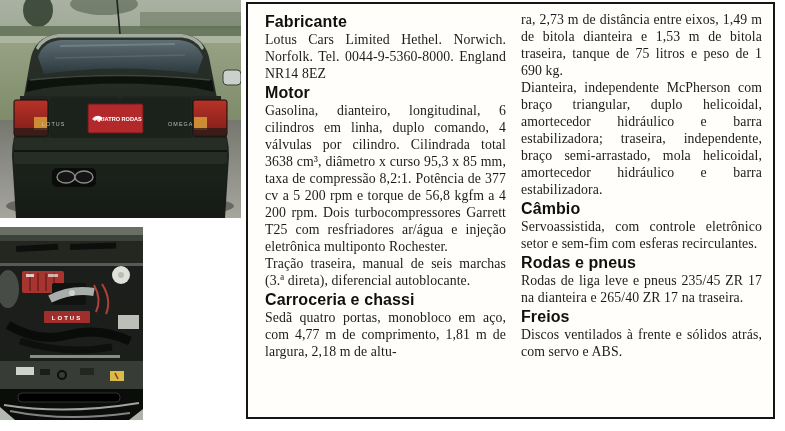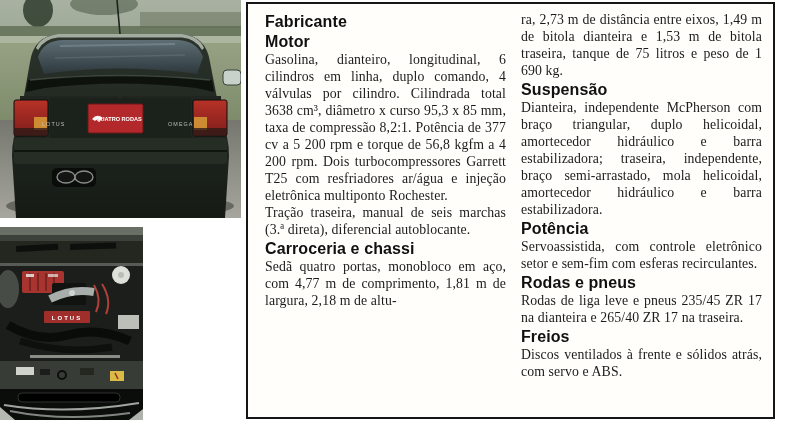--- a/index.html
+++ b/index.html
@@ -180,31 +180,31 @@
         <path d="M10,184 q55,11 120,2" stroke="#e4e8e2" stroke-width="2" fill="none" opacity="0.55"></path>
         <polygon points="0,193 0,180 15,193" fill="#b4b9b1"></polygon>
         <polygon points="143,193 143,182 129,193" fill="#aeb3ab"></polygon>
       </g>
     </svg>
   </div>
 
   <div class="spec-box">
     <div class="spec-col">
       <h3>Fabricante</h3>
+      <p>Lotus Cars Limited Hethel. Norwich. Norfolk. Tel. 0044-9-5360-8000. England NR14 8EZ</p>
       <h3>Motor</h3>
       <p>Gasolina, dianteiro, longitudinal, 6 cilindros em linha, duplo comando, 4 válvulas por cilindro. Cilindrada total 3638 cm³, diâmetro x curso 95,3 x 85 mm, taxa de compressão 8,2:1. Potência de 377 cv a 5 200 rpm e torque de 56,8 kgfm a 4 200 rpm. Dois turbocompressores Garrett T25 com resfriadores ar/água e injeção eletrônica multiponto Rochester.</p>
       <p>Tração traseira, manual de seis marchas (3.ª direta), diferencial autoblocante.</p>
       <h3>Carroceria e chassi</h3>
       <p>Sedã quatro portas, monobloco em aço, com 4,77 m de comprimento, 1,81 m de largura, 2,18 m de altu-</p>
     </div>
     <div class="spec-col">
       <p>ra, 2,73 m de distância entre eixos, 1,49 m de bitola dianteira e 1,53 m de bitola traseira, tanque de 75 litros e peso de 1 690 kg.</p>
-      <h3>Suspensão</h3>
       <p>Dianteira, independente McPherson com braço triangular, duplo helicoidal, amortecedor hidráulico e barra estabilizadora; traseira, independente, braço semi-arrastado, mola helicoidal, amortecedor hidráulico e barra estabilizadora.</p>
-      <h3>Potência</h3>
+      <h3>Câmbio</h3>
       <p>Servoassistida, com controle eletrônico setor e sem-fim com esferas recirculantes.</p>
       <h3>Rodas e pneus</h3>
       <p>Rodas de liga leve e pneus 235/45 ZR 17 na dianteira e 265/40 ZR 17 na traseira.</p>
       <h3>Freios</h3>
       <p>Discos ventilados à frente e sólidos atrás, com servo e ABS.</p>
     </div>
   </div>
 
 </div>
 

